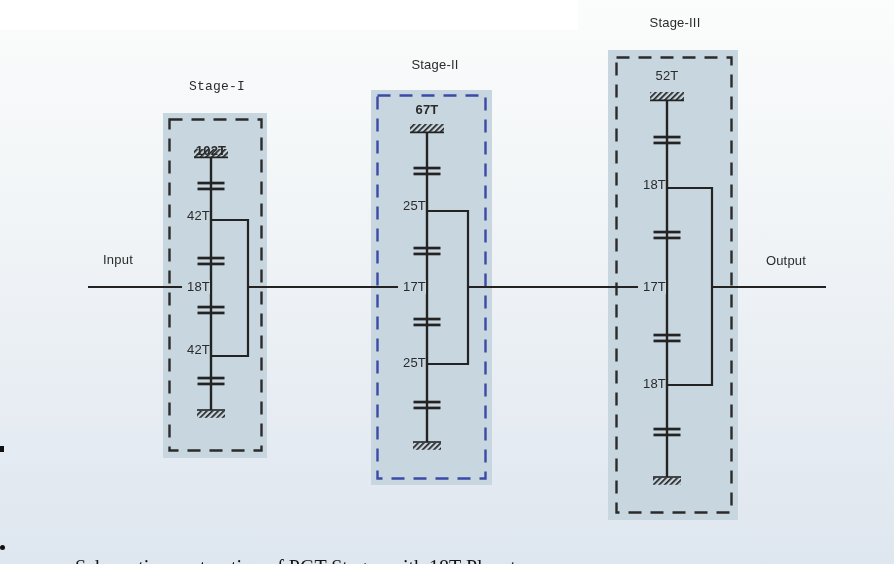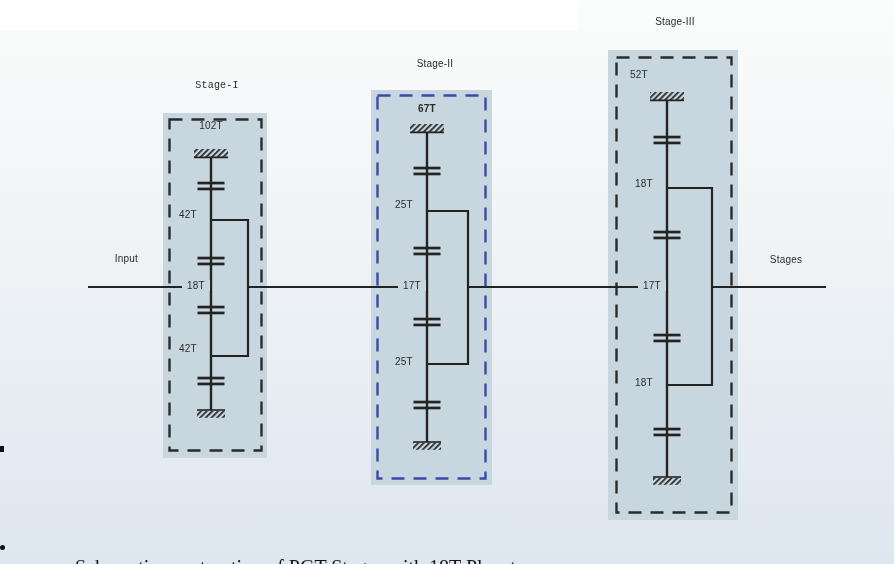--- a/index.html
+++ b/index.html
@@ -8,25 +8,25 @@
     width:894px;height:564px;
     overflow:hidden;
     background:linear-gradient(180deg,#fbfcfc 0%,#f4f7f8 28%,#eaeff4 62%,#dee6ef 100%);
     font-family:"Liberation Sans",sans-serif;
   }
   #diagram-svg{position:absolute;left:0;top:0;}
   .white-strip{position:absolute;left:0;top:0;width:578px;height:30px;background:#ffffff;}
   .lbl{
     position:absolute;
     font-family:"Liberation Sans",sans-serif;
-    font-size:10px;line-height:1.1;color:#2b2b2b;
+    font-size:13px;line-height:1.1;color:#2b2b2b;
     letter-spacing:0.2px;white-space:nowrap;
   }
   .center{text-align:center;}
-  .right{text-align:center;}
+  .right{text-align:right;}
   .onfill{background:#c8d6df;}
   .caption{
     position:absolute;left:75px;top:556px;
     font-family:"Liberation Serif",serif;
     font-size:20px;color:#151515;white-space:nowrap;
   }
   .edge-mark{position:absolute;background:#111;}
   .edge-dot{border-radius:50%;}
 </style>
 </head>
@@ -123,37 +123,37 @@
       <rect x="653" y="477.8" width="28" height="7" fill="url(#hatch)"></rect>
     </g>
   </svg>
 
   <div class="white-strip"></div>
 
   <div class="lbl center" style="left:167px;top:80px;width:100px;font-family:Liberation Mono, monospace;">Stage-I</div>
   <div class="lbl center" style="left:385px;top:58px;width:100px;">Stage-II</div>
   <div class="lbl center" style="left:625px;top:16px;width:100px;">Stage-III</div>
 
-  <div class="lbl center" style="left:181px;top:120px;width:60px;">102T</div>
+  <div class="lbl center" style="left:181px;top:144px;width:60px;font-weight:bold;">102T</div>
   <div class="lbl center" style="left:397px;top:103px;width:60px;font-weight:bold;">67T</div>
-  <div class="lbl center" style="left:609px;top:69px;width:60px;">52T</div>
+  <div class="lbl center" style="left:637px;top:69px;width:60px;">52T</div>
 
   <div class="lbl right" style="left:166px;top:209px;width:44px;">42T</div>
   <div class="lbl right" style="left:382px;top:199px;width:44px;">25T</div>
   <div class="lbl right" style="left:622px;top:178px;width:44px;">18T</div>
 
   <div class="lbl right onfill" style="left:182px;top:280px;width:28px;">18T</div>
   <div class="lbl right onfill" style="left:398px;top:280px;width:28px;">17T</div>
   <div class="lbl right onfill" style="left:638px;top:280px;width:28px;">17T</div>
 
   <div class="lbl right" style="left:166px;top:343px;width:44px;">42T</div>
   <div class="lbl right" style="left:382px;top:356px;width:44px;">25T</div>
   <div class="lbl right" style="left:622px;top:377px;width:44px;">18T</div>
 
-  <div class="lbl center" style="left:98px;top:253px;width:40px;text-align:right;">Input</div>
-  <div class="lbl center" style="left:762px;top:254px;width:48px;">Stages</div>
+  <div class="lbl center" style="left:98px;top:253px;width:40px;">Input</div>
+  <div class="lbl center" style="left:762px;top:254px;width:48px;">Output</div>
 
   <div class="caption">Schematic construction of PGT Stages with 18T Planets</div>
 
   <div class="edge-mark" style="left:0;top:446px;width:4px;height:6px;"></div>
   <div class="edge-mark edge-dot" style="left:0;top:545px;width:5px;height:5px;"></div>
 
 </div>
 
 </body></html>

